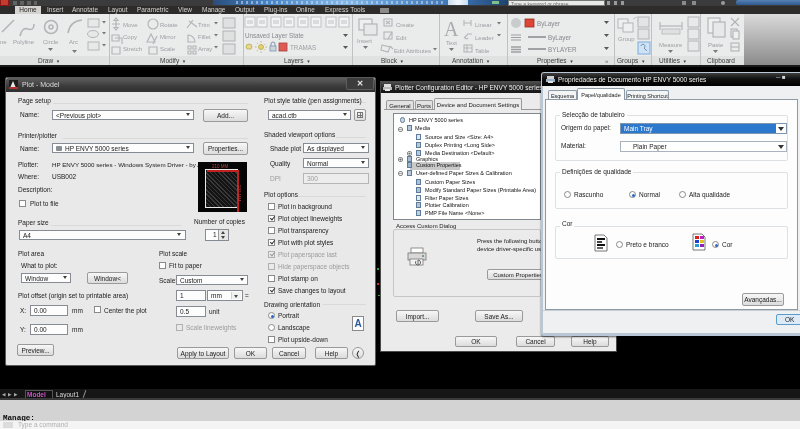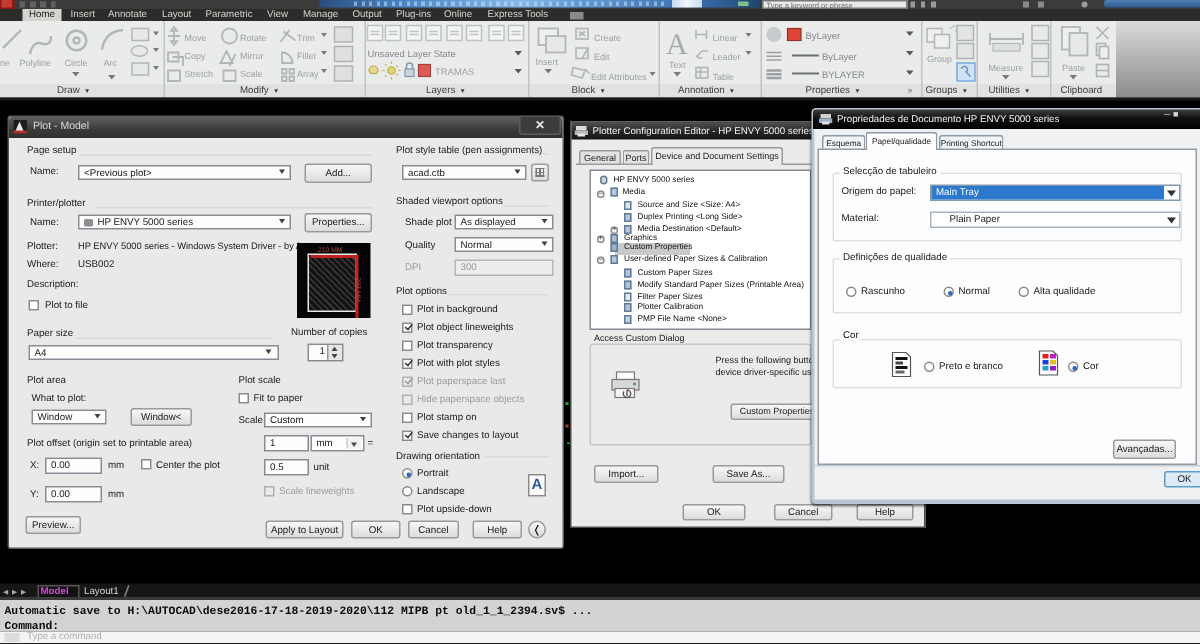--- a/index.html
+++ b/index.html
@@ -581,19 +581,18 @@
 </div>
 <div class="ab" style="left:0;top:389px;width:800px;height:11px;background:#161616;">
   <div class="lbl" style="left:2px;top:3px;font-size:4.5px;color:#a8a8a8;letter-spacing:2.5px;">◀▶▶</div>
   <div class="ab" style="left:25px;top:1px;width:28px;height:9px;background:#111;border:1px solid #555;border-bottom:none;"></div>
   <div class="lbl" style="left:27px;top:2px;font-size:6.5px;font-weight:bold;color:#c554c5;">Model</div>
   <div class="lbl" style="left:56px;top:2px;font-size:6.5px;color:#d8d8d8;">Layout1</div>
   <div class="ab" style="left:84px;top:1px;width:1px;height:8px;background:#888;transform:rotate(20deg);"></div>
 </div>
 <div class="ab" style="left:0;top:398px;width:800px;height:23px;background:#d3d3d3;border-top:2px solid #3a3a3a;
   font-family:'Liberation Mono',monospace;font-weight:bold;color:#0a0a0a;">
-  <div class="lbl" style="left:3px;top:4px;font-size:7.6px;">Automatic save to H:\AUTOCAD\dese2016-17-18-2019-2020\112 MIPB pt old_1_1_2394.sv$ ...</div>
-  <div class="lbl" style="left:3px;top:14px;font-size:7.6px;">Command:</div>
+  <div class="lbl" style="left:3px;top:14px;font-size:7.6px;">Manage:</div>
 </div>
 <div class="ab" style="left:0;top:421px;width:800px;height:8px;background:#f4f4f4;">
   <div class="ab" style="left:3px;top:1px;width:10px;height:6px;background:#dcdcdc;"></div>
   <div class="lbl" style="left:18px;top:0px;font-size:6.5px;color:#b0b0b0;">Type a command</div>
 </div>
 </div>
 </body></html>

